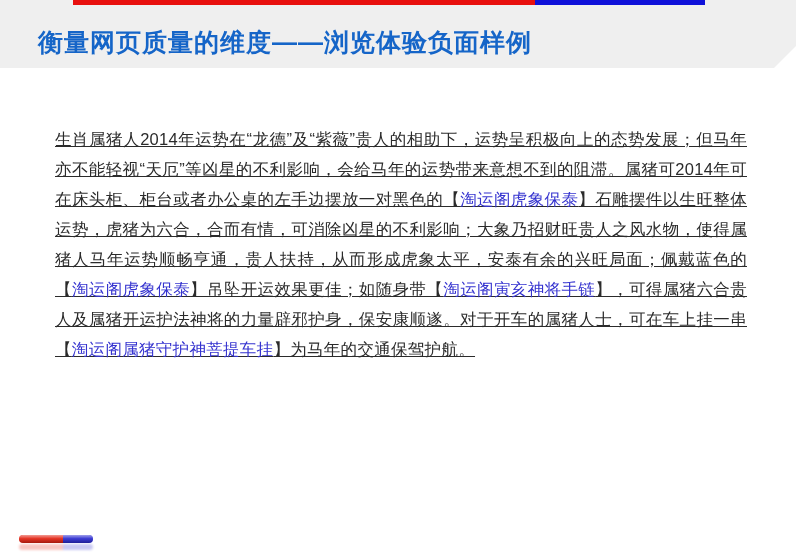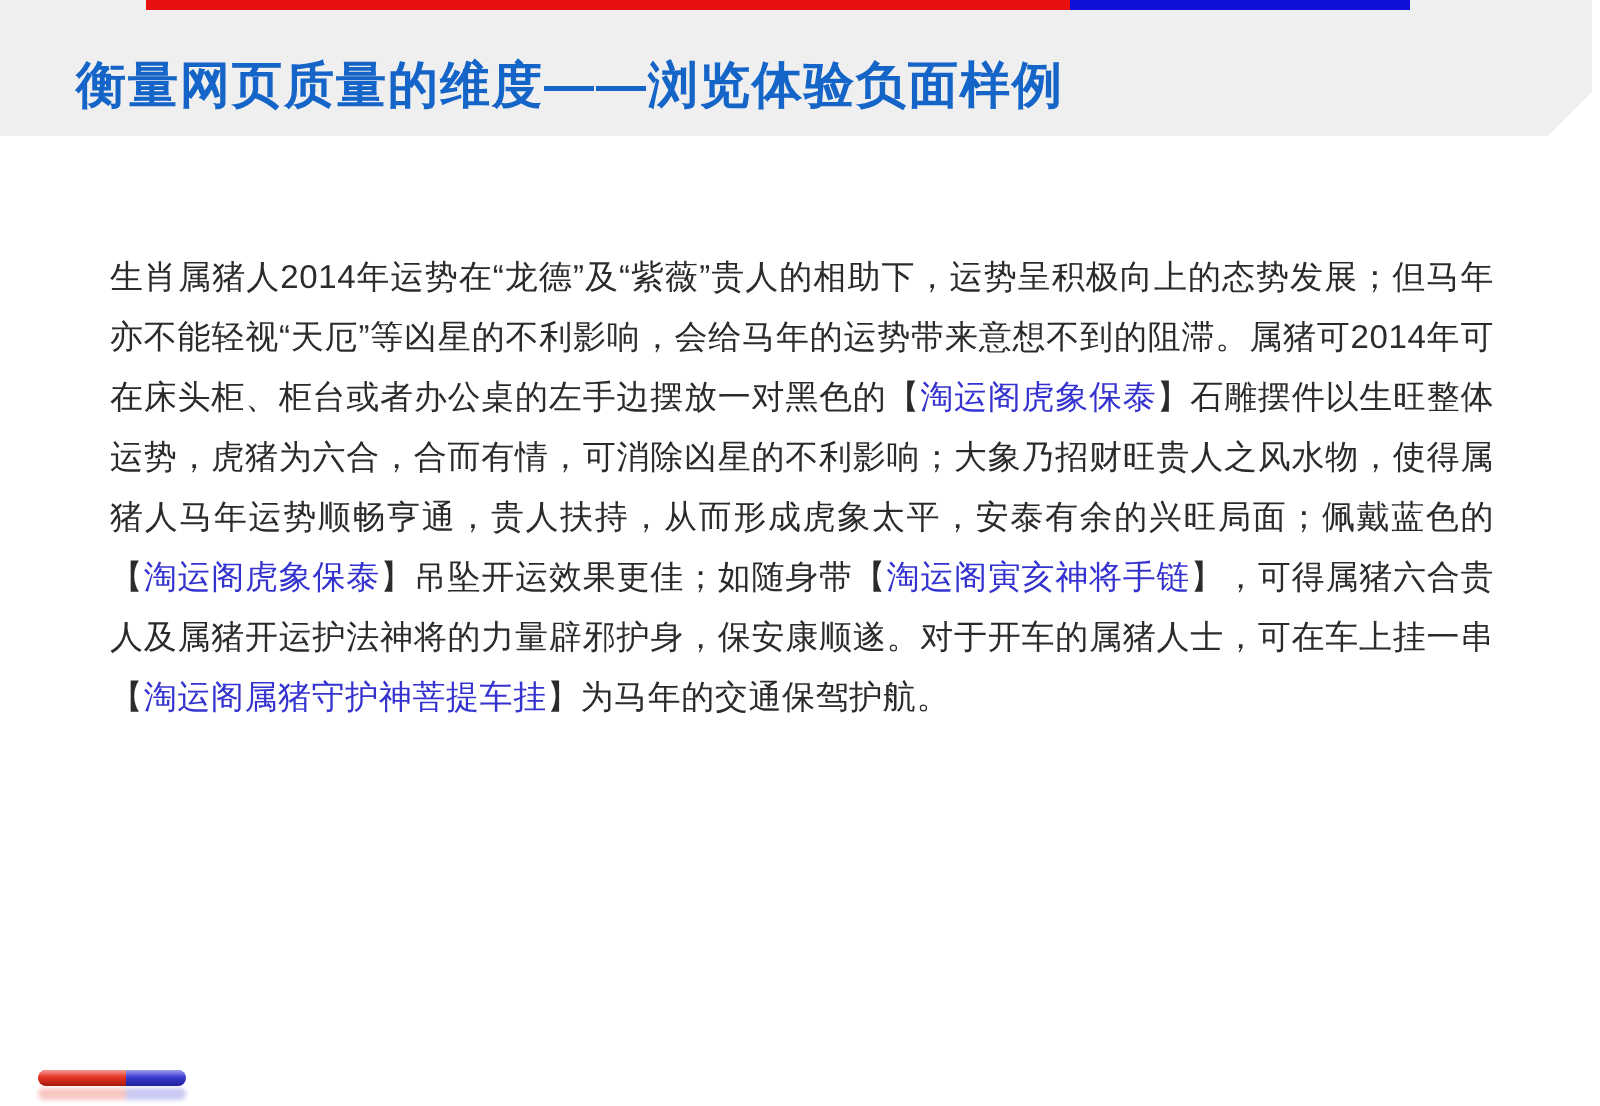--- a/index.html
+++ b/index.html
@@ -58,20 +58,21 @@
   
   .body-paragraph {
     position: absolute;
     left: 55px; top: 124px;
     width: 692px;
     font-size: 16.5px;
     line-height: 30px;
     color: #2b2b2b;
     text-align: justify;
     letter-spacing: 0.3px;
+    text-decoration: underline;
   }
   .body-paragraph span.link {
     color: #3533cf;
     cursor: pointer;
   }
 
   
   .footer-pill {
     position: absolute;
     left: 19px; top: 535px;

